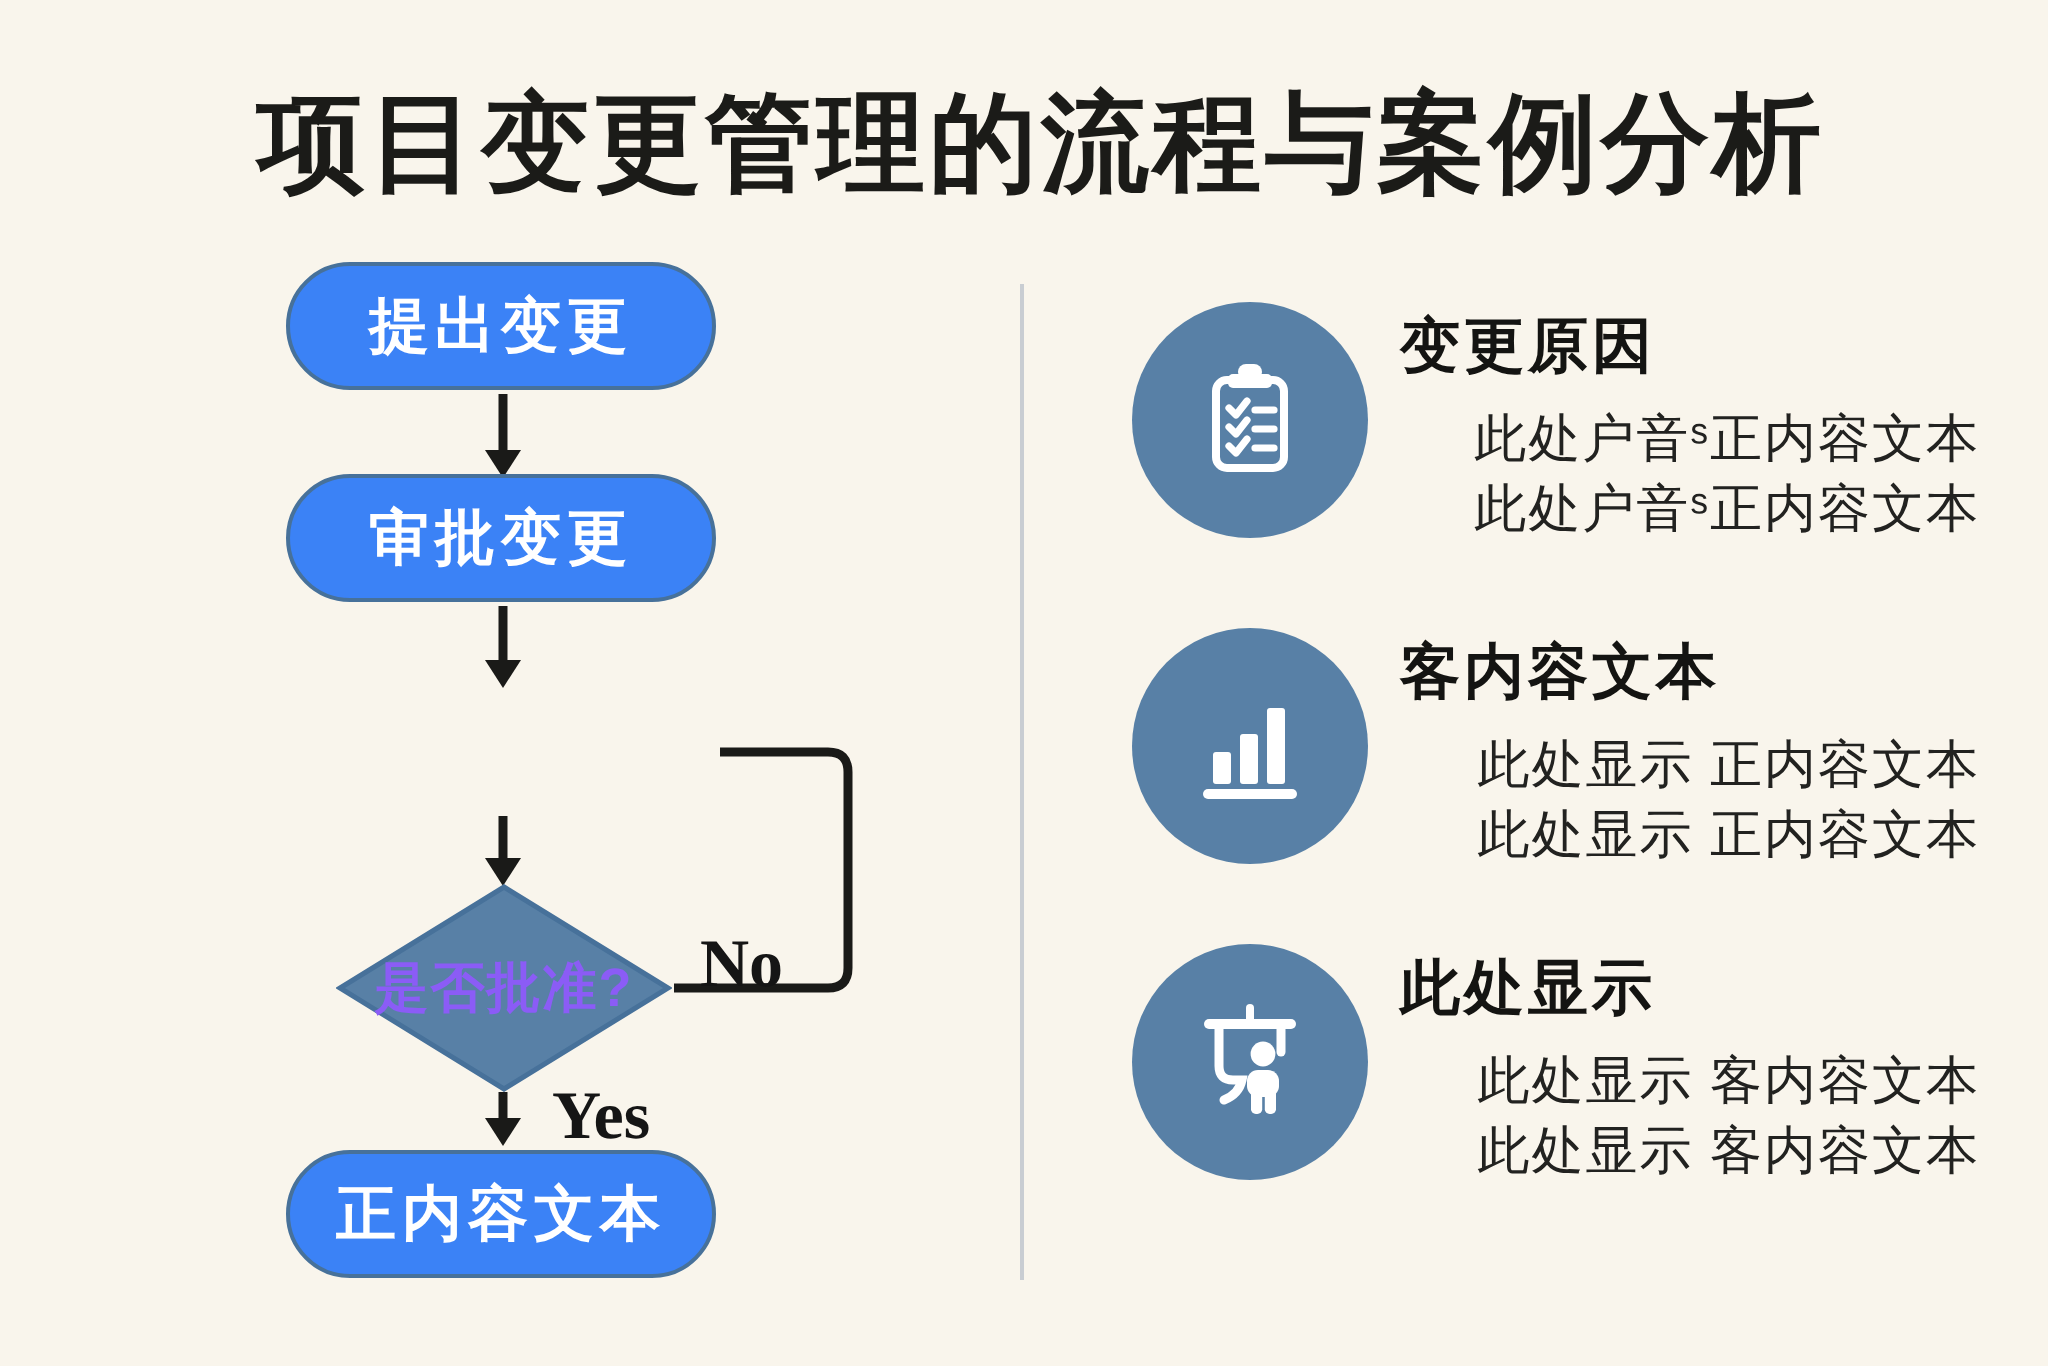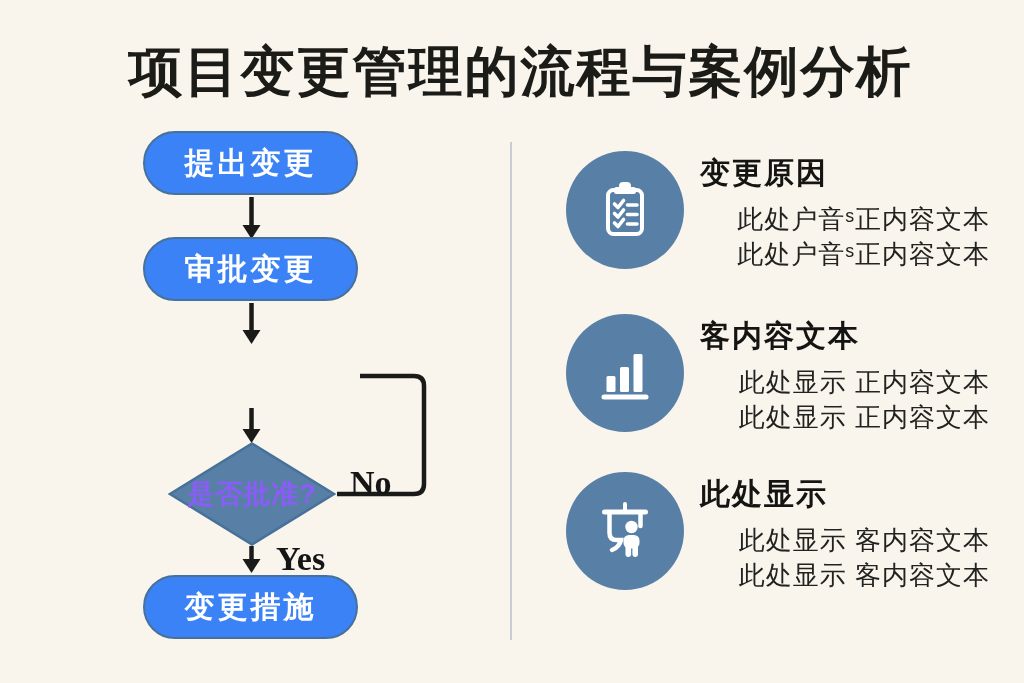--- a/index.html
+++ b/index.html
@@ -120,21 +120,21 @@
   <div class="node" style="top:131px">提出变更</div>
   <div class="node" style="top:237px">审批变更</div>
 
   <div class="diamond-wrap">
     <svg width="168" height="104" viewBox="0 0 168 104">
       <polygon points="84,1.5 166,52 84,102.5 2,52" fill="#5880a6" stroke="#47719a" stroke-width="2.5"></polygon>
     </svg>
     <div class="dlabel">是否批准?</div>
   </div>
 
-  <div class="node" style="top:575px">变更措施</div>
+  <div class="node" style="top:575px">正内容文本</div>
 
   <div class="edge-label no">No</div>
   <div class="edge-label yes">Yes</div>
 
   <div class="divider"></div>
 
   <div class="panel" style="top:151px">
     <div class="picon">
       <svg width="64" height="64" viewBox="0 0 64 64">
         <rect x="15" y="12" width="34" height="44" rx="5.5" fill="none" stroke="#fff" stroke-width="4"></rect>

